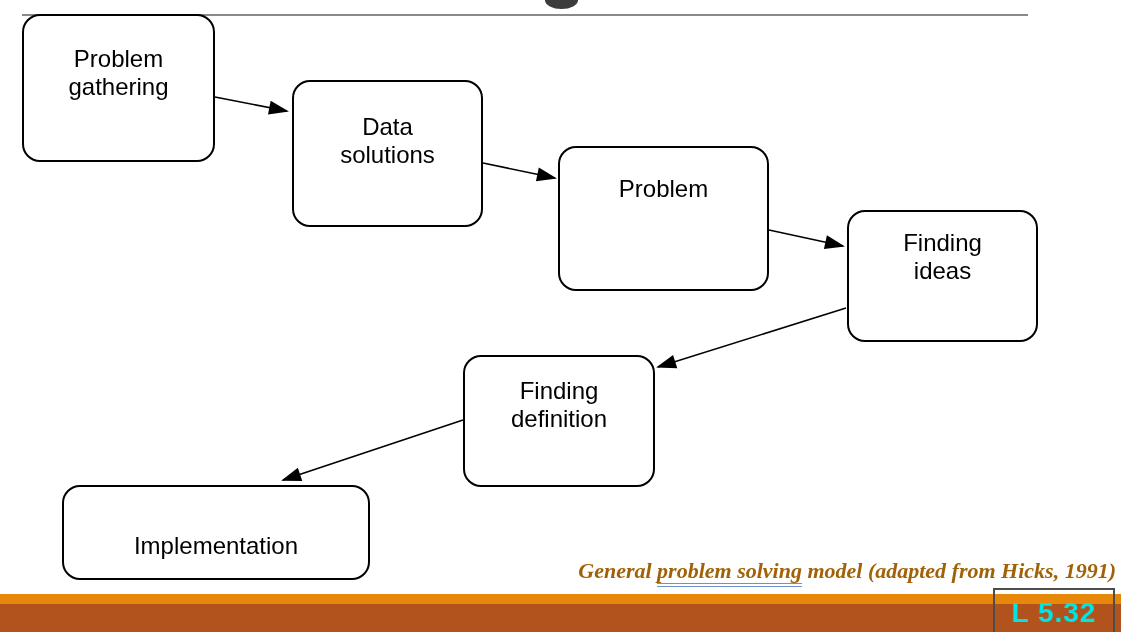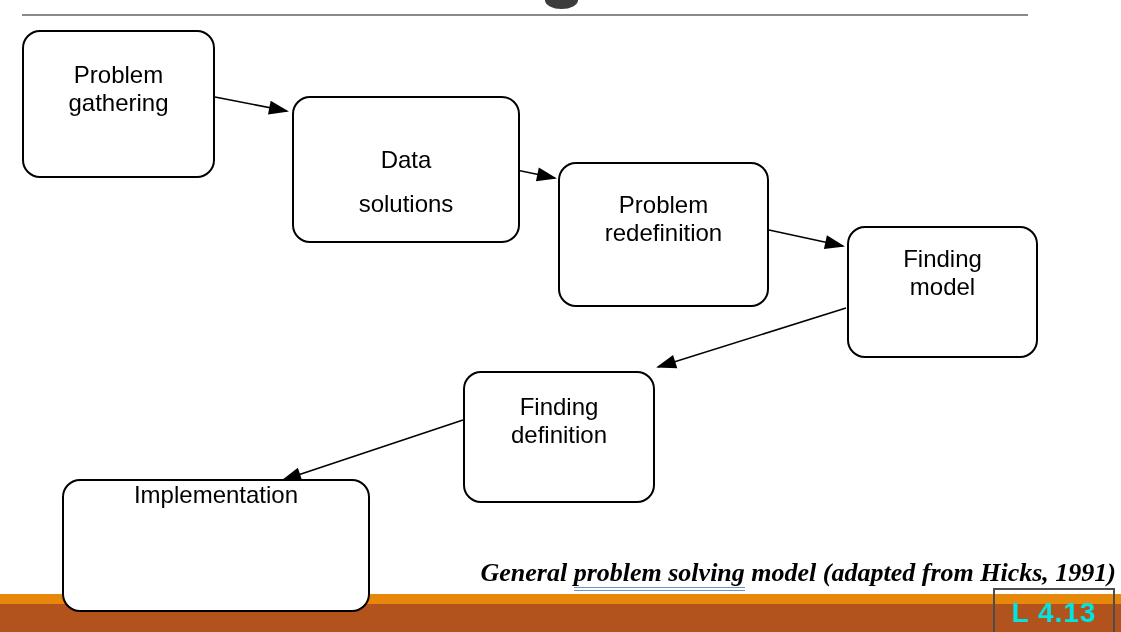--- a/index.html
+++ b/index.html
@@ -18,32 +18,31 @@
   }
   .arrow-layer{
     position:absolute;left:0;top:0;width:1121px;height:632px;z-index:1;
   }
   .flow-node{
     position:absolute;box-sizing:border-box;
     background:#ffffff;border:2px solid #000000;border-radius:18px;
     display:flex;flex-direction:column;align-items:center;
     font-size:24px;line-height:28px;color:#000000;text-align:left;
     z-index:2;
-    margin-top:16px;
   }
   .bottom-stripe{
     position:absolute;left:0;top:594px;width:1121px;height:10px;z-index:1;
   }
   .bottom-bar{
     position:absolute;left:0;top:604px;width:1121px;height:28px;z-index:1;
   }
   .caption{
     position:absolute;right:5px;top:558px;height:34px;z-index:2;
     font-family:"Liberation Serif", serif;font-style:italic;font-weight:bold;
-    font-size:26px;color:#000000;white-space:nowrap;text-align:right;
+    font-size:22px;color:#a16207;white-space:nowrap;text-align:right;
   }
   .caption .underlined{
     border-bottom:4px double #6e93c8;padding-bottom:0px;
   }
   .slide-badge{
     position:absolute;left:993px;top:588px;width:122px;height:50px;
     box-sizing:border-box;border:2px solid #4d4d4d;z-index:3;
     display:flex;align-items:center;justify-content:center;
     font-size:28px;font-weight:bold;letter-spacing:1px;
     background:transparent;
@@ -67,45 +66,44 @@
   <line x1="769" y1="230" x2="843" y2="246" stroke="#000" stroke-width="1.6" marker-end="url(#ah)"></line>
   <line x1="846" y1="308" x2="658" y2="367" stroke="#000" stroke-width="1.6" marker-end="url(#ah)"></line>
   <line x1="463" y1="420" x2="283" y2="480" stroke="#000" stroke-width="1.6" marker-end="url(#ah)"></line>
 </svg>
 
 <div class="flow-node" style="left:22px;top:14px;width:193px;height:148px;padding-top:29px;">
   <span>Problem</span>
   <span>gathering</span>
 </div>
 
-<div class="flow-node" style="left:292px;top:80px;width:228px;height:147px;padding-top:48px;gap:16px;">
+<div class="flow-node" style="left:292px;top:80px;width:191px;height:147px;padding-top:31px;">
   <span>Data</span>
   <span>solutions</span>
 </div>
 
 <div class="flow-node" style="left:558px;top:146px;width:211px;height:145px;padding-top:27px;">
   <span>Problem</span>
-  <span>redefinition</span>
 </div>
 
 <div class="flow-node" style="left:847px;top:210px;width:191px;height:132px;padding-top:17px;">
   <span>Finding</span>
-  <span>model</span>
+  <span>ideas</span>
 </div>
 
 <div class="flow-node" style="left:463px;top:355px;width:192px;height:132px;padding-top:20px;">
   <span>Finding</span>
   <span>definition</span>
 </div>
 
-<div class="flow-node" style="left:62px;top:463px;width:308px;height:133px;">
+<div class="flow-node" style="left:62px;top:485px;width:308px;height:95px;padding-top:45px;">
   <span>Implementation</span>
   <span></span>
 </div>
 
 <div class="caption"><span>General </span><span class="underlined">problem solving</span><span> model (adapted from Hicks, 1991)</span></div>
 
 <div class="bottom-stripe" style="background: rgb(232, 136, 11);"></div>
 <div class="bottom-bar" style="background: rgb(178, 82, 29);"></div>
 
 <div class="slide-badge" style="color: rgb(0, 228, 226);">
-  <span>L 4.13</span>
+  <span>L 5.32</span>
 </div>
 
 </body></html>

